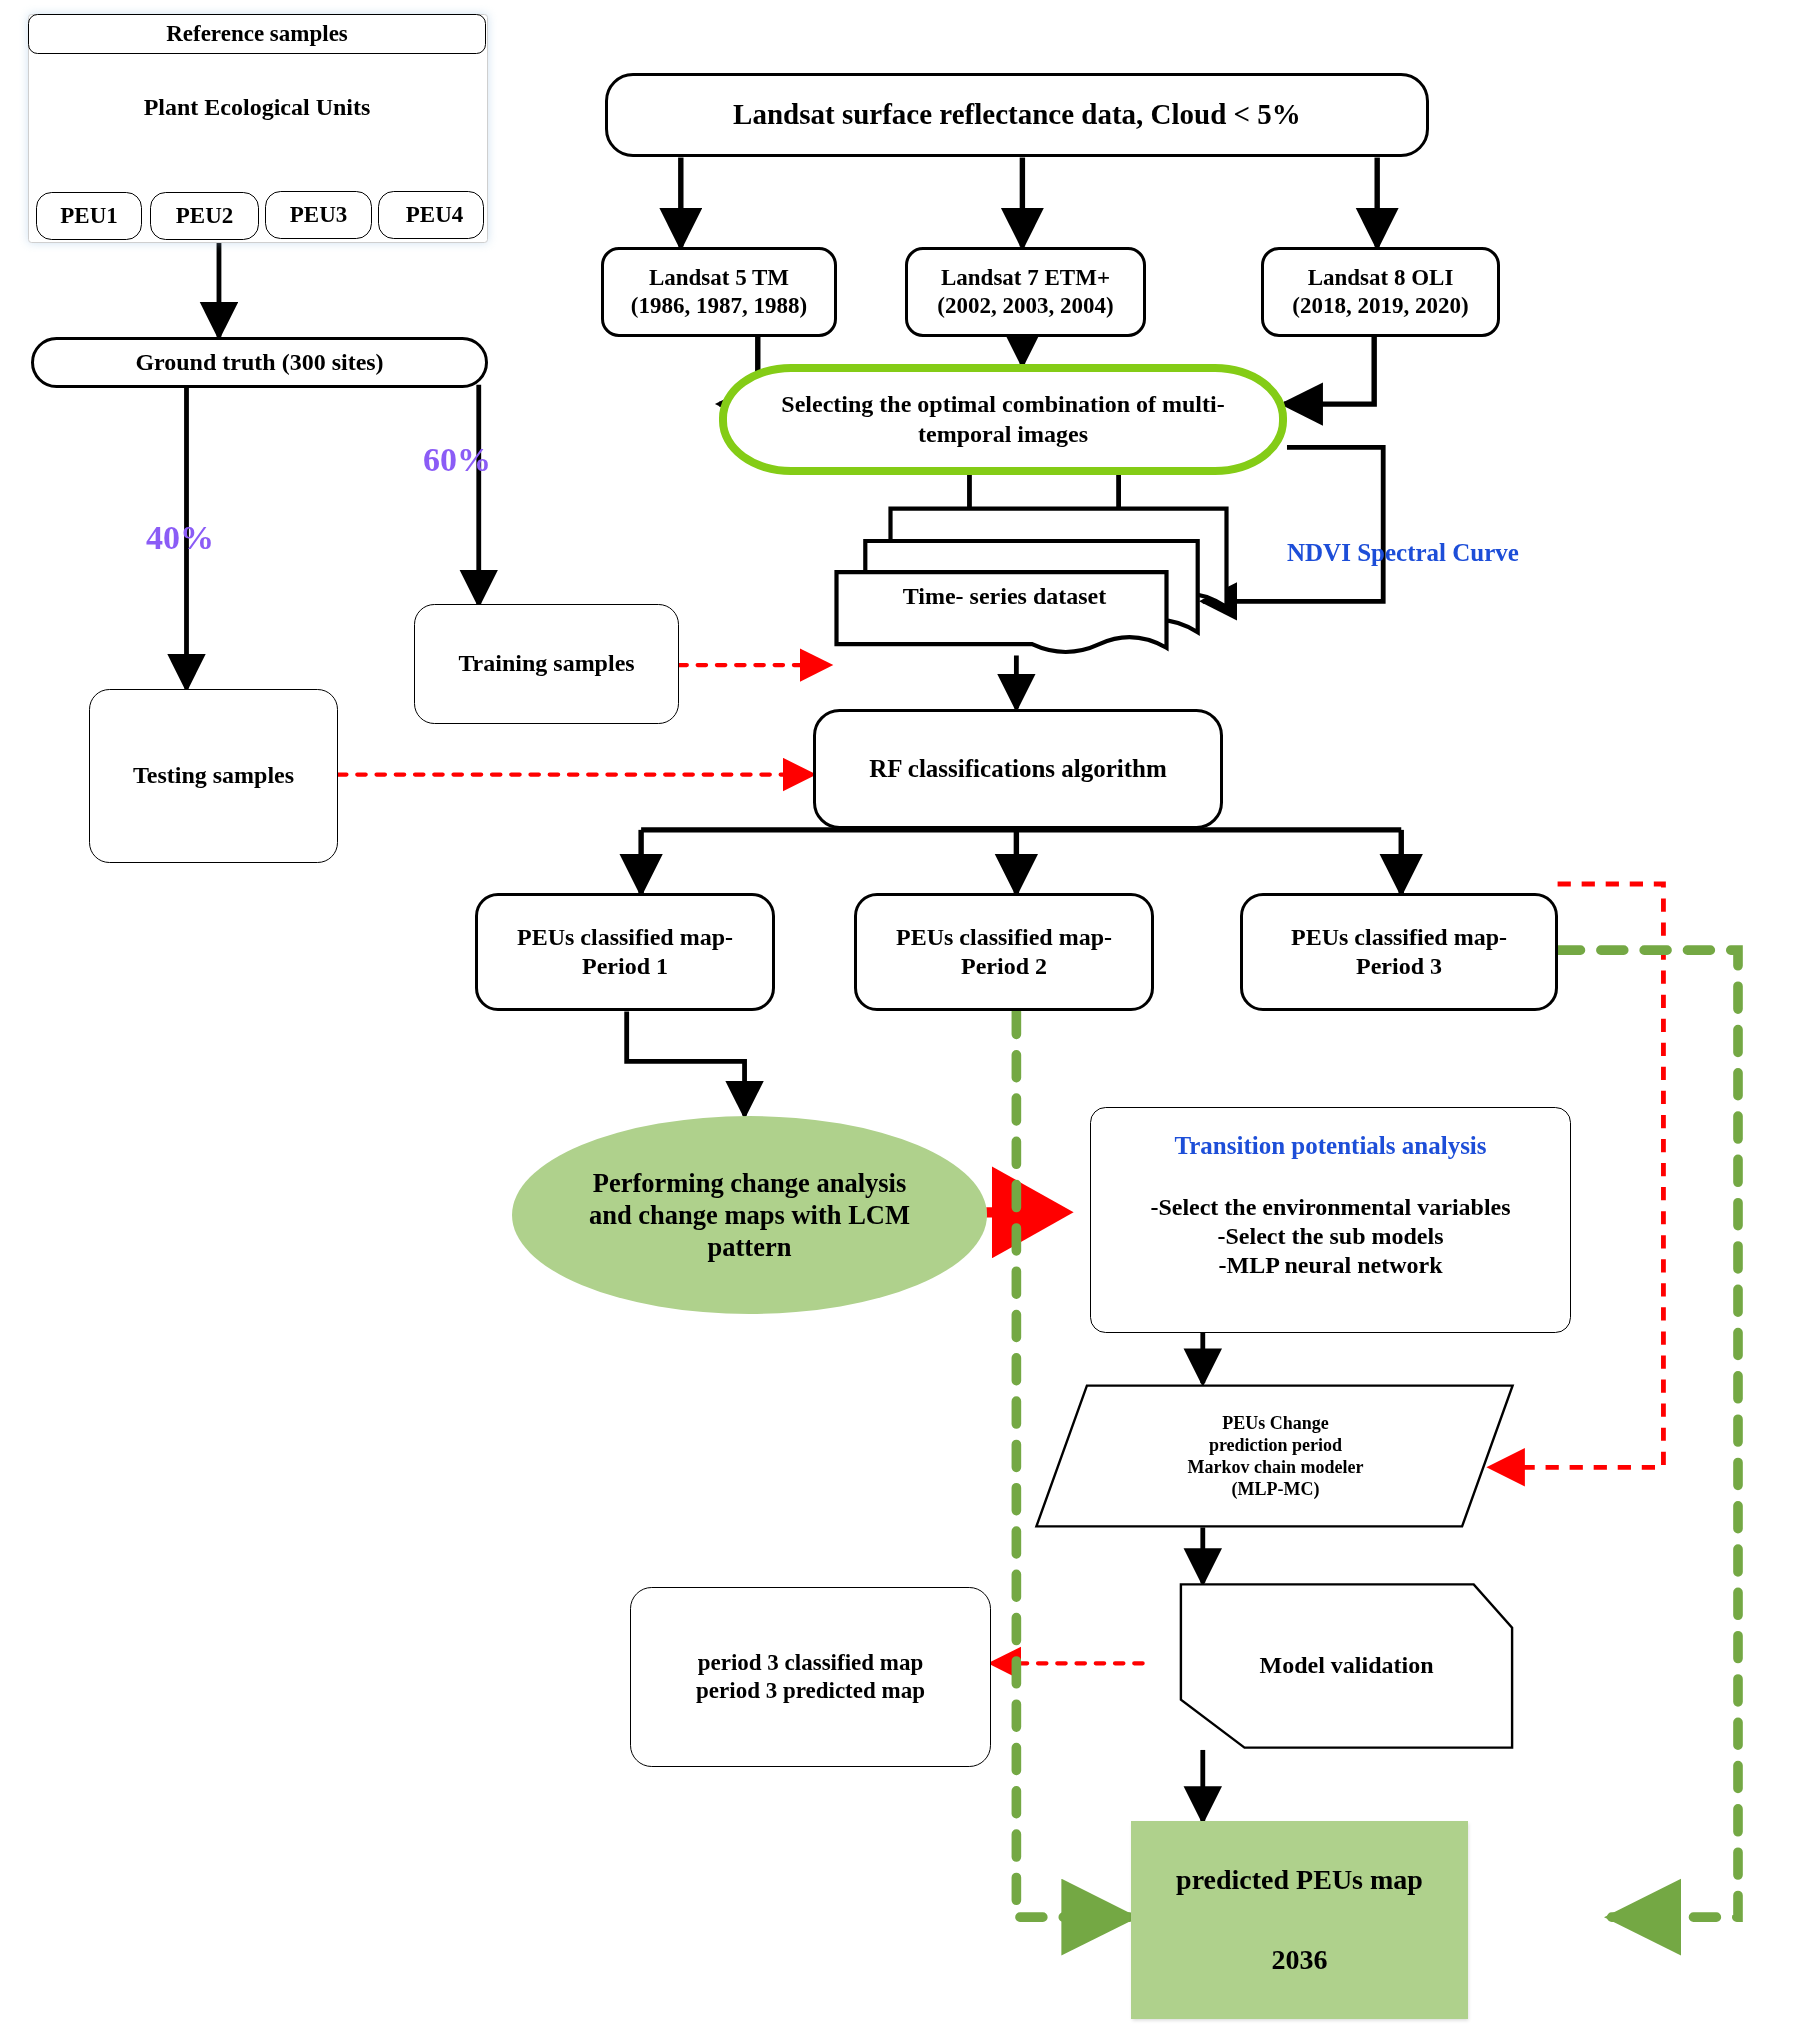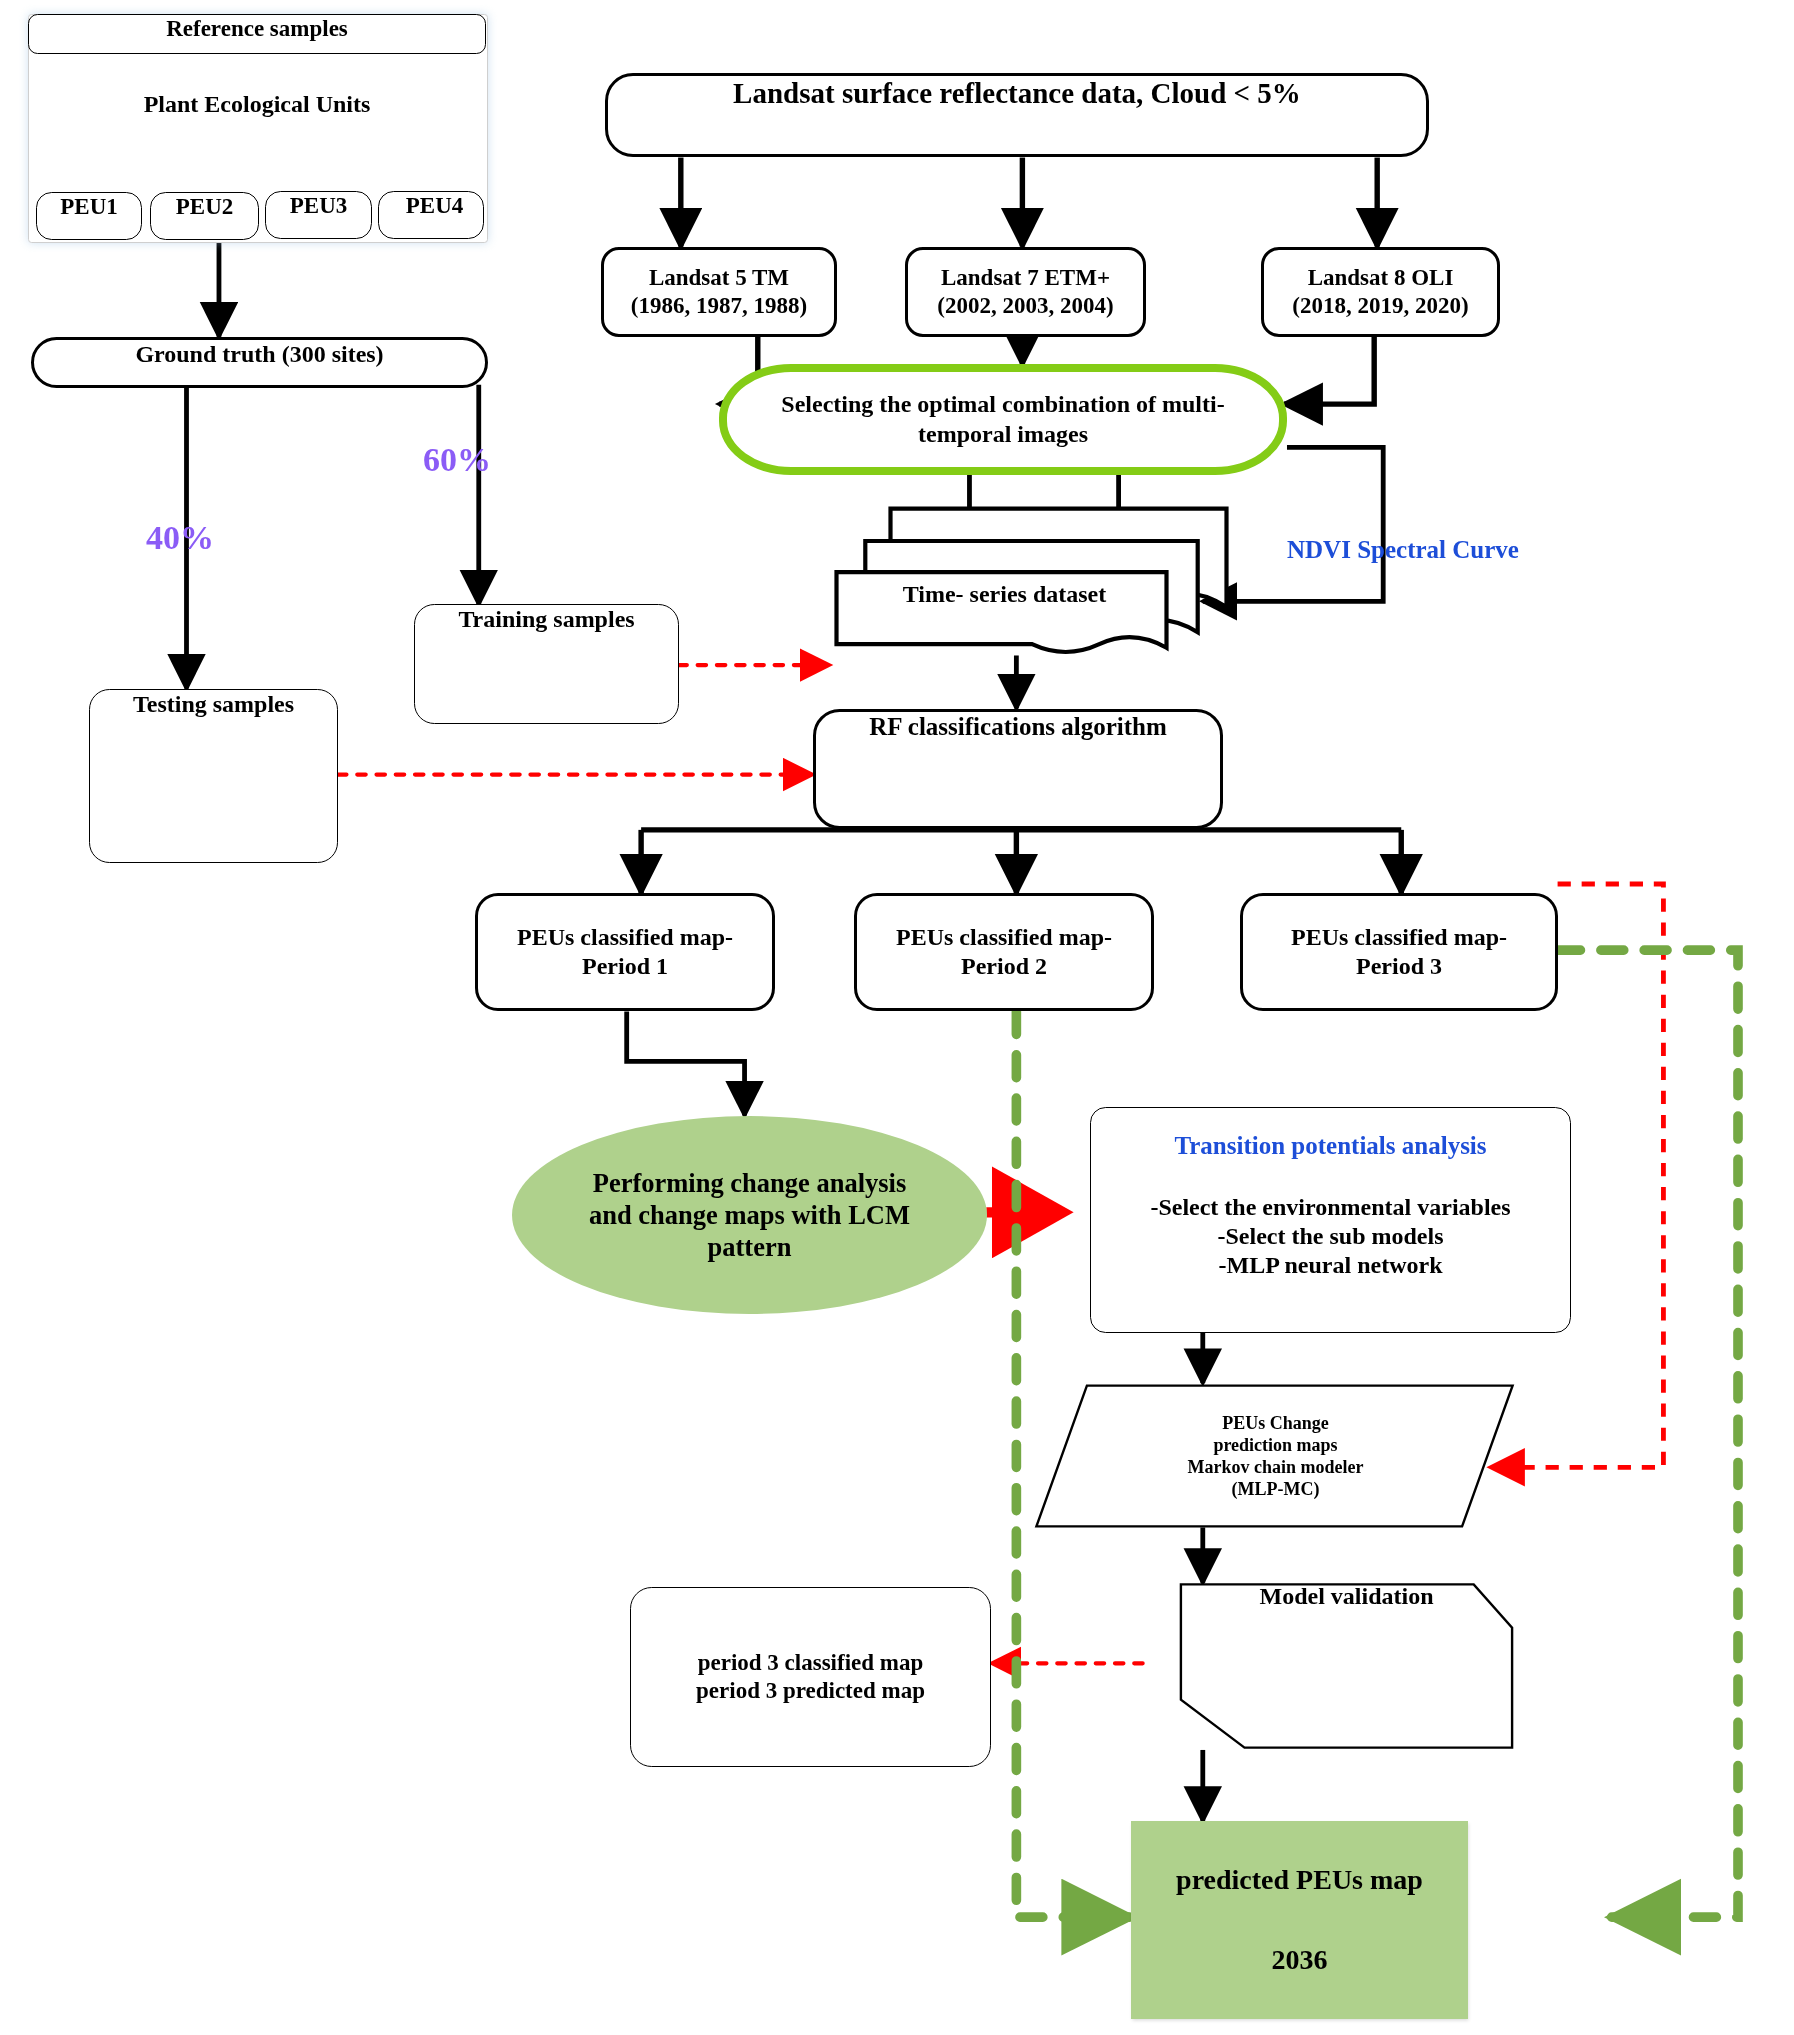--- a/index.html
+++ b/index.html
@@ -7,21 +7,21 @@
   #canvas{
     position:relative;
     width:1794px;height:2035px;
     background:#ffffff;
     overflow:hidden;
   }
   svg#wires{position:absolute;left:0;top:0;width:1794px;height:2035px;pointer-events:none;}
   .node{
     position:absolute;
     box-sizing:border-box;
-    display:flex;align-items:flex-start;justify-content:center;
+    display:flex;align-items:center;justify-content:center;
     text-align:center;
     font-weight:bold;
     color:#000;
     line-height:1.22;
     background:#ffffff;
     z-index:5;
     font-family:Liberation Serif, serif;
   }
   .rnd-thin{border:1.2px solid #000;border-radius:20.4px;}
   .rnd-thick{border:3px solid #000;border-radius:28px;}
@@ -241,21 +241,21 @@
     <div>-Select the environmental variables</div>
     <div>-Select the sub models</div>
     <div>-MLP neural network</div>
   </div>
 
   <svg style="position:absolute;left:1034px;top:1383px;width:481px;height:146px;z-index:4;" viewBox="0 0 800 242" width="481" height="146">
     <path d="M88,4 L796,4 L712,238 L4,238 Z" fill="#ffffff" stroke="#000" stroke-width="4"></path>
   </svg>
   <div class="node plain multiline" style="left:1059px;top:1387px;width:433px;height:140px;font-size:18px;z-index:6;">
     <div>PEUs Change</div>
-    <div>prediction maps</div>
+    <div>prediction period</div>
     <div>Markov chain modeler</div>
     <div>(MLP-MC)</div>
   </div>
 
   <svg style="position:absolute;left:1178px;top:1582px;width:337px;height:168px;z-index:4;" viewBox="0 0 560 280" width="337" height="168">
     <path d="M4,4 L492,4 L556,76 L556,276 L110,276 L4,196 Z" fill="#ffffff" stroke="#000" stroke-width="4"></path>
   </svg>
   <div class="node plain" style="left:1178px;top:1582px;width:337px;height:168px;font-size:24px;z-index:6;">
     <span>Model validation</span>
   </div>

